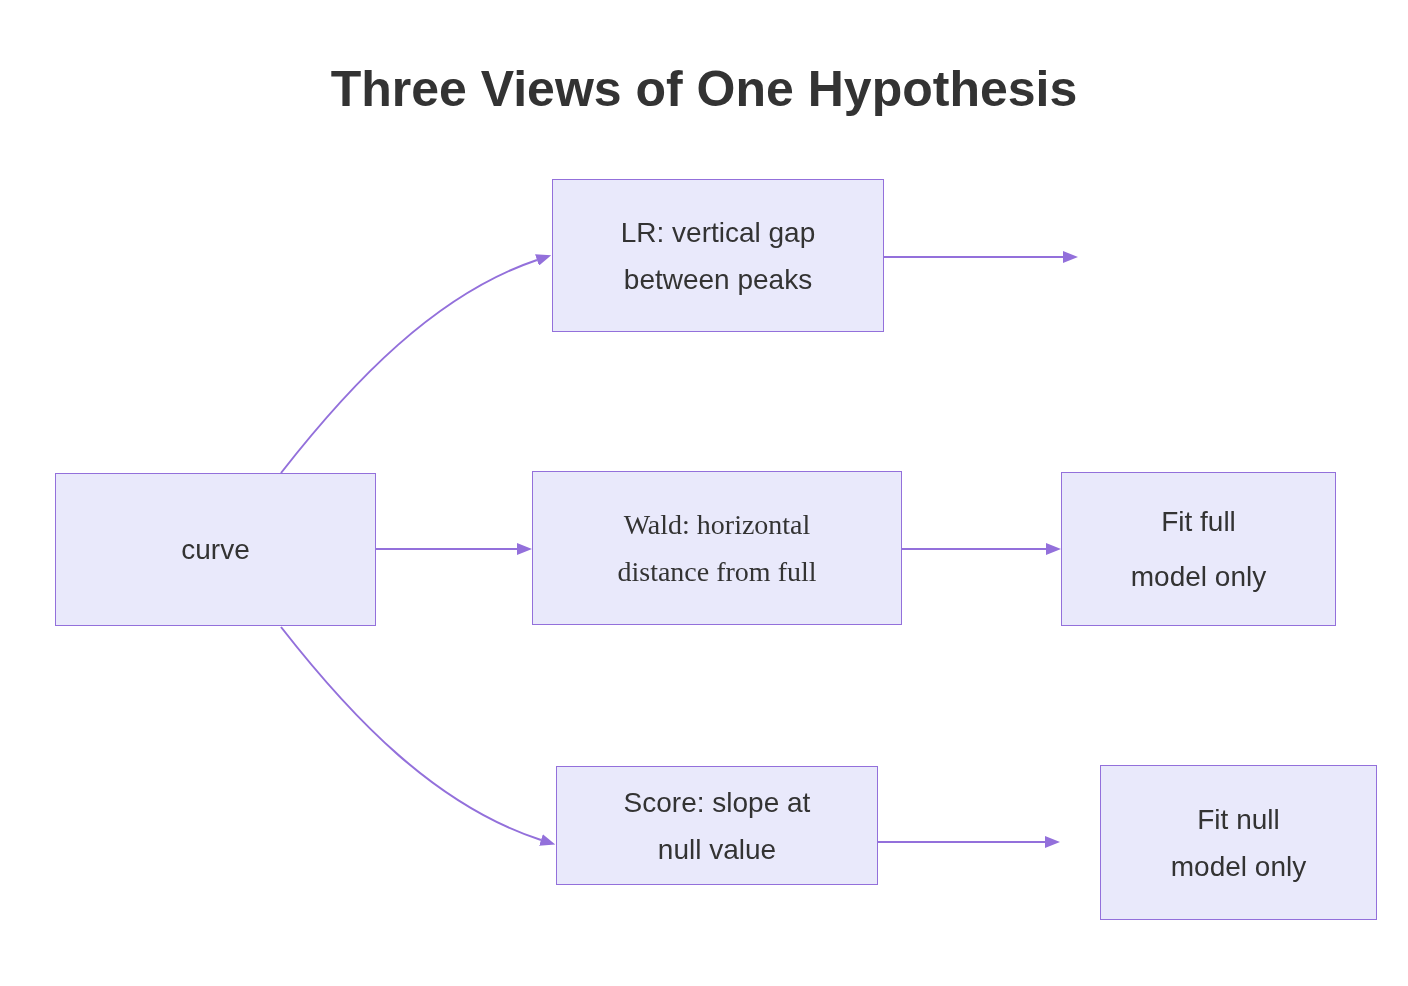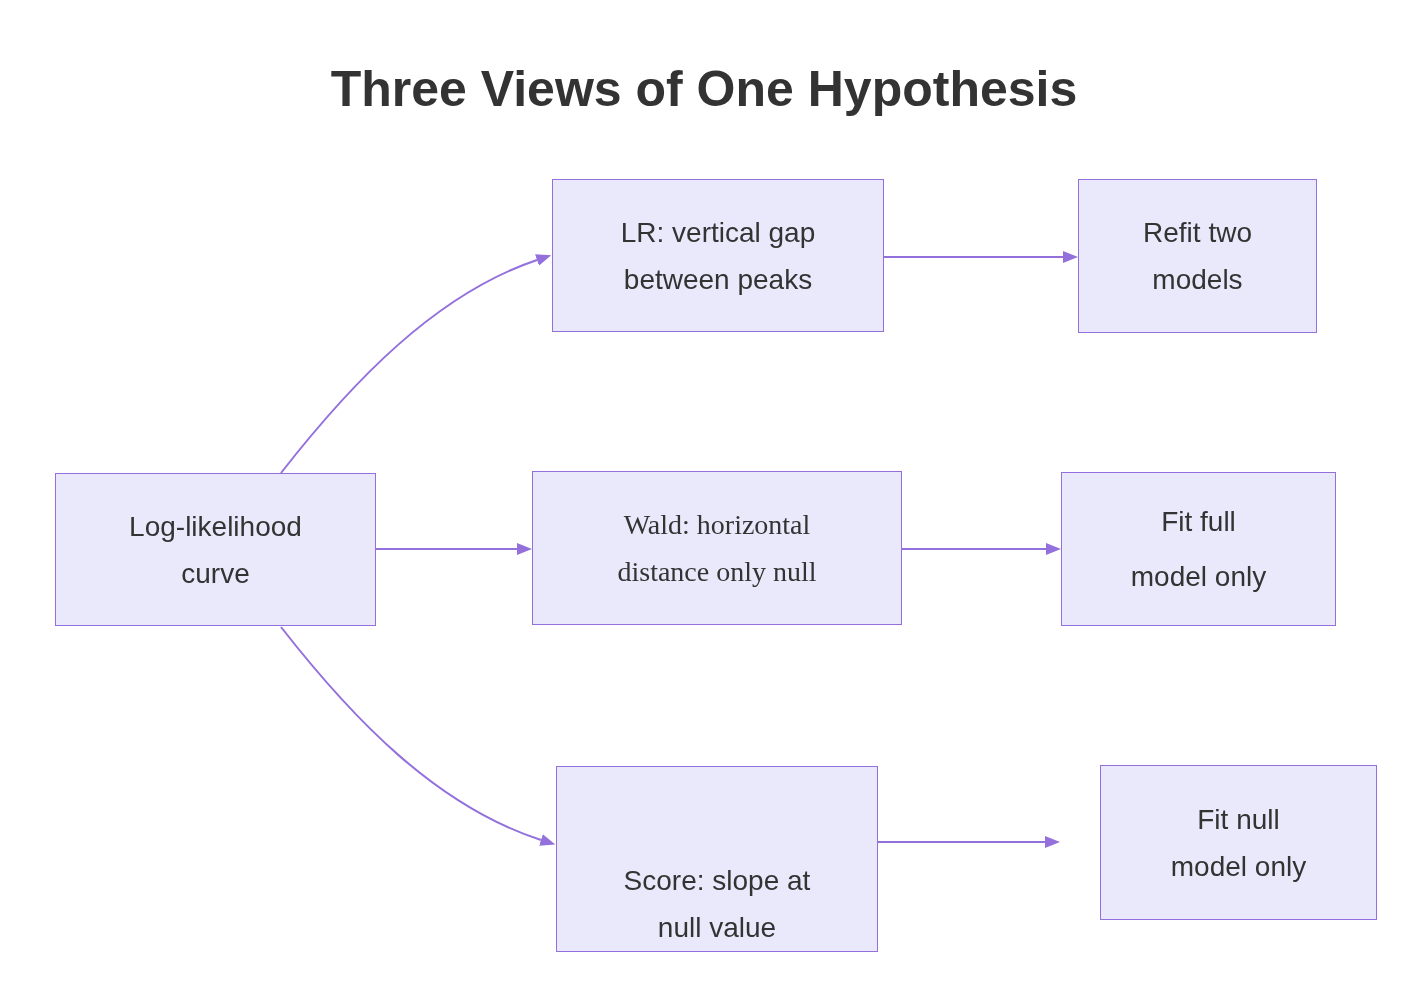--- a/index.html
+++ b/index.html
@@ -48,21 +48,21 @@
     font-size: 28px;
     line-height: 47px;
     color: #333333;
   }
   .node .line { display: block; white-space: nowrap; }
   #node-loglik  { left: 55px;   top: 473px; width: 321px; height: 153px; }
   #node-lr      { left: 552px;  top: 179px; width: 332px; height: 153px; }
   #node-refit   { left: 1078px; top: 179px; width: 239px; height: 154px; }
   #node-wald    { left: 532px;  top: 471px; width: 370px; height: 154px; font-family: Liberation Serif, serif; }
   #node-fitfull { left: 1061px; top: 472px; width: 275px; height: 154px; gap: 8px; }
-  #node-score   { left: 556px;  top: 766px; width: 322px; height: 186px; justify-content: flex-end; }
+  #node-score   { left: 556px;  top: 766px; width: 322px; height: 119px; }
   #node-fitnull { left: 1060px; top: 765px; width: 277px; height: 155px; margin-left: 40px; }
   .edge {
     fill: none;
     stroke: #9370DB;
     stroke-width: 2px;
   }
 </style>
 </head>
 <body>
 
@@ -78,37 +78,32 @@
     <path class="edge" d="M 376 549 L 517 549" marker-end="url(#arrowhead)"></path>
     <path class="edge" d="M 281 627 C 352 718, 436 806, 541 840" marker-end="url(#arrowhead)"></path>
     <path class="edge" d="M 884 257 L 1063 257" marker-end="url(#arrowhead)"></path>
     <path class="edge" d="M 902 549 L 1046 549" marker-end="url(#arrowhead)"></path>
     <path class="edge" d="M 878 842 L 1045 842" marker-end="url(#arrowhead)"></path>
   </svg>
 
   <div id="diagram-title">Three Views of One Hypothesis</div>
 
   <div class="node" id="node-loglik">
-    <span class="line">Log-likelihood</span>
     <span class="line">curve</span>
   </div>
 
   <div class="node" id="node-lr">
     <span class="line">LR: vertical gap</span>
     <span class="line">between peaks</span>
   </div>
 
-  <div class="node" id="node-refit">
-    <span class="line">Refit two</span>
-    <span class="line">models</span>
-  </div>
 
   <div class="node" id="node-wald">
     <span class="line">Wald: horizontal</span>
-    <span class="line">distance only null</span>
+    <span class="line">distance from full</span>
   </div>
 
   <div class="node" id="node-fitfull">
     <span class="line">Fit full</span>
     <span class="line">model only</span>
   </div>
 
   <div class="node" id="node-score">
     <span class="line">Score: slope at</span>
     <span class="line">null value</span>

